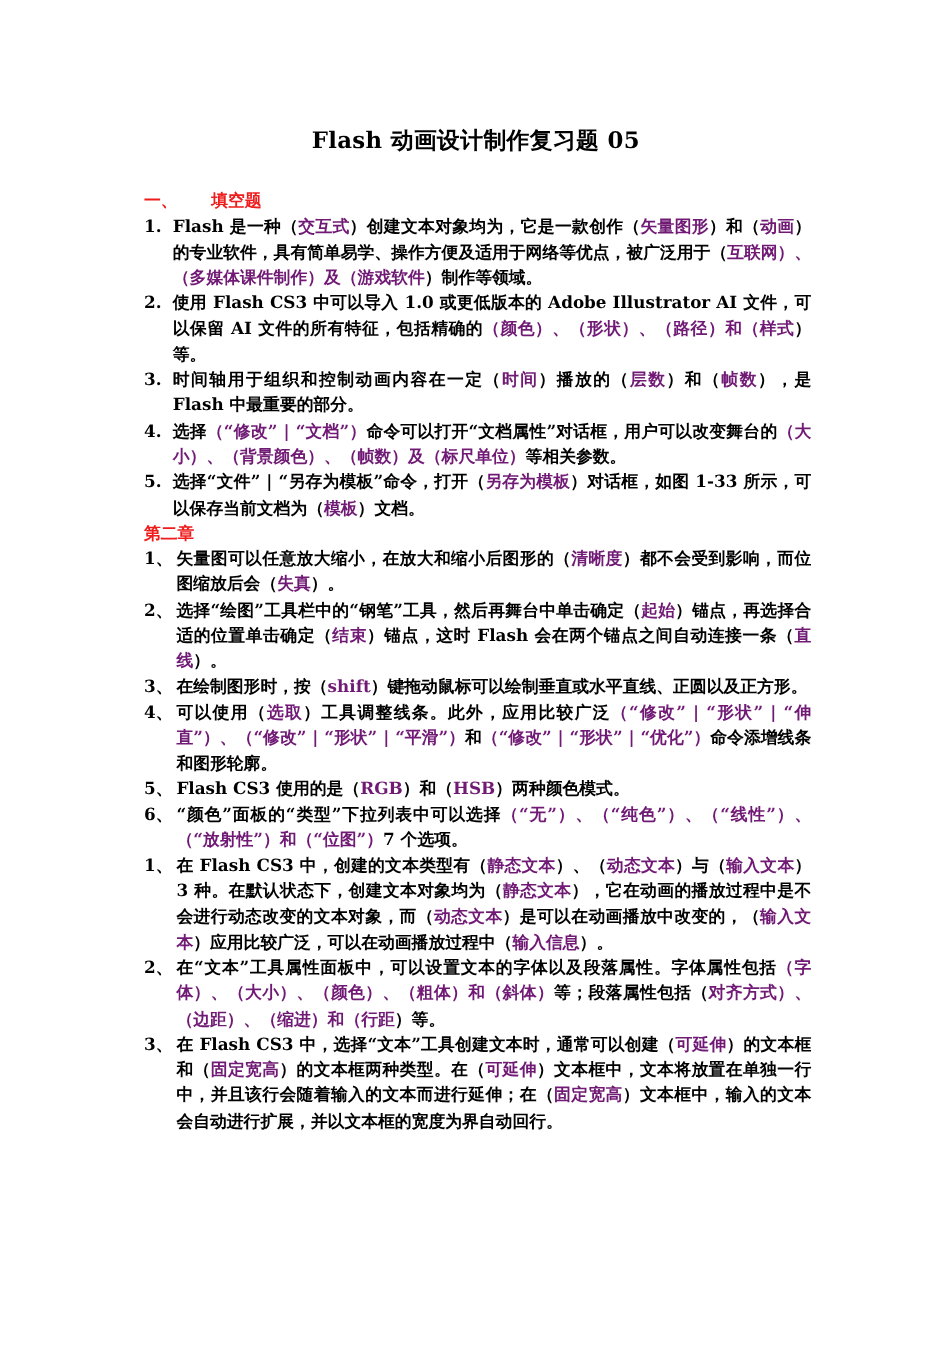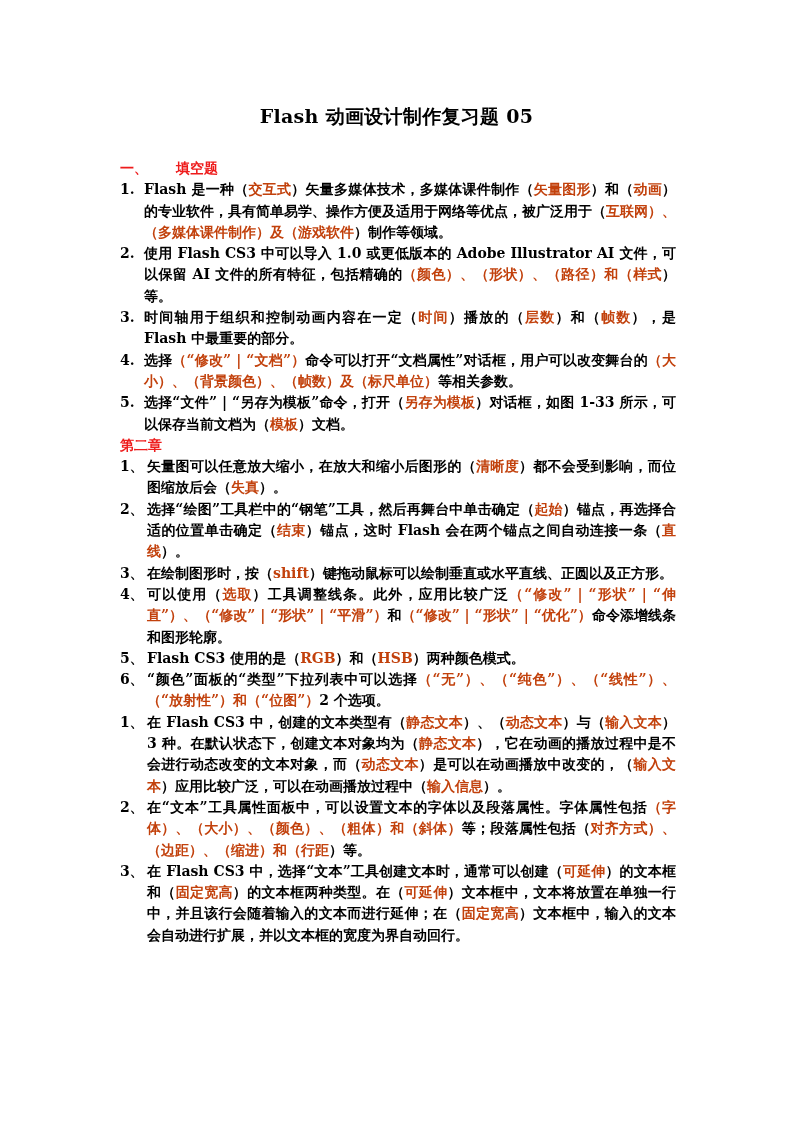--- a/index.html
+++ b/index.html
@@ -3,42 +3,42 @@
 <meta charset="utf-8">
 <style>
   html, body { margin: 0; padding: 0; background: #ffffff; }
   body { width: 793px; height: 1122px; position: relative; overflow: hidden;
          font-family: "DejaVu Serif", "Liberation Serif", serif; color: #000; }
   .page { position: absolute; left: 0; top: 0; width: 793px; height: 1014px; }
   .title { position: absolute; left: 0; width: 793px; top: 104px; text-align: center;
            font-weight: bold; font-size: 19px; letter-spacing: 0.3px; }
   .content { position: absolute; left: 120px; top: 158px; width: 556px;
              font-size: 14px; line-height: 21.3px; font-weight: bold; }
-  .red { color: #c2410c; }
+  .red { color: #701a75; }
   .hdr { color: #ee1c1c; font-weight: bold; }
   .sec { display: flex; }
   .sec .num { width: 56px; }
   .item { display: flex; text-align: justify; }
   .item .n { flex: 0 0 24px; }
   .item .t { flex: 1; }
   .item.ch2 .n, .item.ch3 .n { flex: 0 0 27px; }
 </style>
 </head>
 <body>
 
 <div class="page">
   <div class="title">Flash 动画设计制作复习题 05</div>
   <div class="content" id="content">
     <div class="sec hdr">
       <span class="num">一、</span>
       <span>填空题</span>
     </div>
       <div class="item">
         <span class="n">1.</span>
-        <span class="t"><span>Flash  是一种（</span><span class="red">交互式</span><span>）矢量多媒体技术，多媒体课件制作（</span><span class="red">矢量图形</span><span>）和（</span><span class="red">动画</span><span>）的专业软件，具有简单易学、操作方便及适用于网络等优点，被广泛用于（</span><span class="red">互联网）、（多媒体课件制作）及（游戏软件</span><span>）制作等领域。</span></span>
+        <span class="t"><span>Flash  是一种（</span><span class="red">交互式</span><span>）创建文本对象均为，它是一款创作（</span><span class="red">矢量图形</span><span>）和（</span><span class="red">动画</span><span>）的专业软件，具有简单易学、操作方便及适用于网络等优点，被广泛用于（</span><span class="red">互联网）、（多媒体课件制作）及（游戏软件</span><span>）制作等领域。</span></span>
       </div>
       <div class="item">
         <span class="n">2.</span>
         <span class="t"><span>使用 Flash CS3  中可以导入 1.0 或更低版本的 Adobe Illustrator AI 文件，可以保留 AI 文件的所有特征，包括精确的</span><span class="red">（颜色）、（形状）、（路径）和（样式</span><span>）等。</span></span>
       </div>
       <div class="item">
         <span class="n">3.</span>
         <span class="t"><span>时间轴用于组织和控制动画内容在一定（</span><span class="red">时间</span><span>）播放的（</span><span class="red">层数</span><span>）和（</span><span class="red">帧数</span><span>），是 Flash 中最重要的部分。</span></span>
       </div>
       <div class="item">
@@ -65,21 +65,21 @@
       <div class="item ch2">
         <span class="n">4、</span>
         <span class="t"><span>可以使用（</span><span class="red">选取</span><span>）工具调整线条。此外，应用比较广泛</span><span class="red">（“修改” | “形状” | “伸直”）、（“修改” | “形状” | “平滑”）</span><span>和</span><span class="red">（“修改” | “形状” | “优化”）</span><span>命令添增线条和图形轮廓。</span></span>
       </div>
       <div class="item ch2">
         <span class="n">5、</span>
         <span class="t"><span>Flash CS3 使用的是（</span><span class="red">RGB</span><span>）和（</span><span class="red">HSB</span><span>）两种颜色模式。</span></span>
       </div>
       <div class="item ch2">
         <span class="n">6、</span>
-        <span class="t"><span>“颜色”面板的“类型”下拉列表中可以选择</span><span class="red">（“无”）、（“纯色”）、（“线性”）、（“放射性”）和（“位图”）</span><span>2 个选项。</span></span>
+        <span class="t"><span>“颜色”面板的“类型”下拉列表中可以选择</span><span class="red">（“无”）、（“纯色”）、（“线性”）、（“放射性”）和（“位图”）</span><span>7 个选项。</span></span>
       </div>
       <div class="item ch3">
         <span class="n">1、</span>
         <span class="t"><span>在 Flash CS3  中，创建的文本类型有（</span><span class="red">静态文本</span><span>）、（</span><span class="red">动态文本</span><span>）与（</span><span class="red">输入文本</span><span>）3 种。在默认状态下，创建文本对象均为（</span><span class="red">静态文本</span><span>），它在动画的播放过程中是不会进行动态改变的文本对象，而（</span><span class="red">动态文本</span><span>）是可以在动画播放中改变的，（</span><span class="red">输入文本</span><span>）应用比较广泛，可以在动画播放过程中（</span><span class="red">输入信息</span><span>）。</span></span>
       </div>
       <div class="item ch3">
         <span class="n">2、</span>
         <span class="t"><span>在“文本”工具属性面板中，可以设置文本的字体以及段落属性。字体属性包括</span><span class="red">（字体）、（大小）、（颜色）、（粗体）和（斜体）</span><span>等；段落属性包括（</span><span class="red">对齐方式）、（边距）、（缩进）和（行距</span><span>）等。</span></span>
       </div>
       <div class="item ch3">

